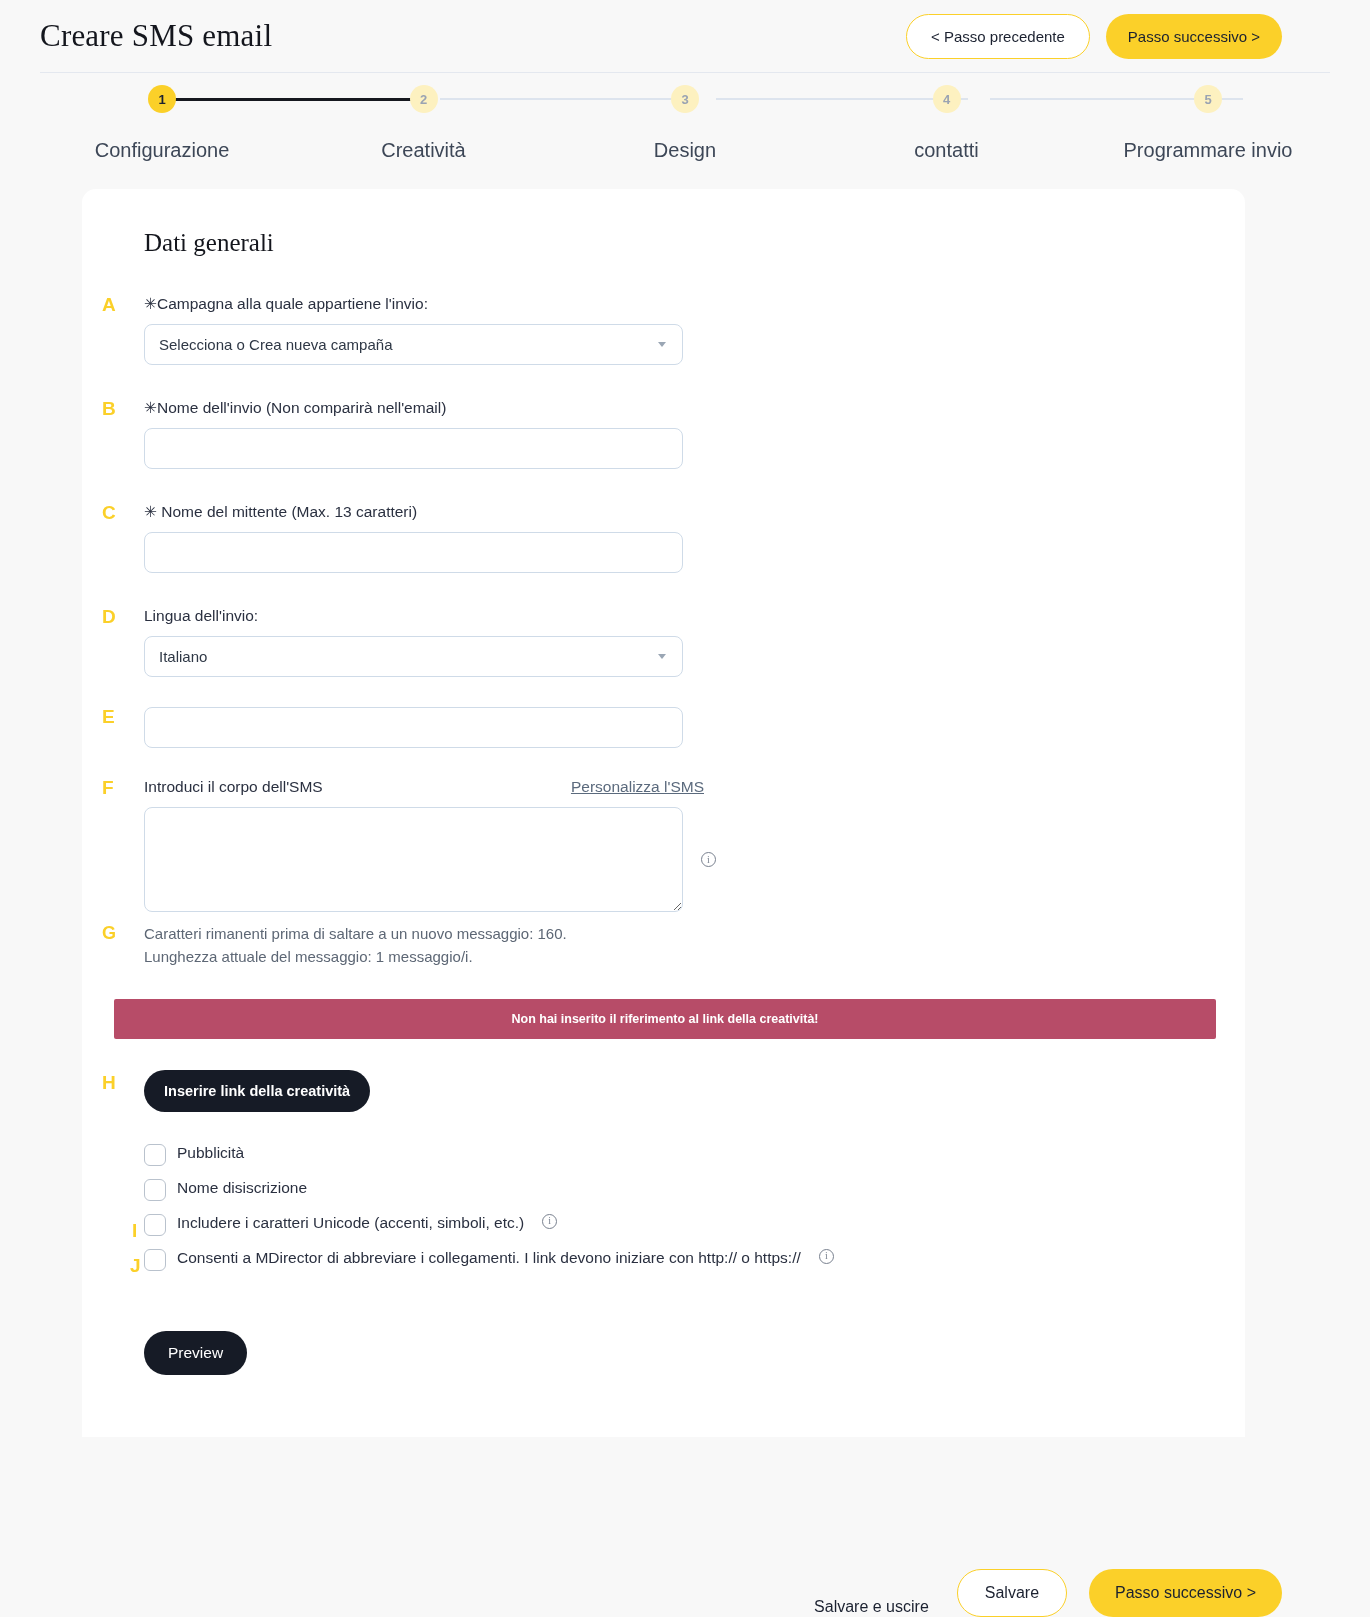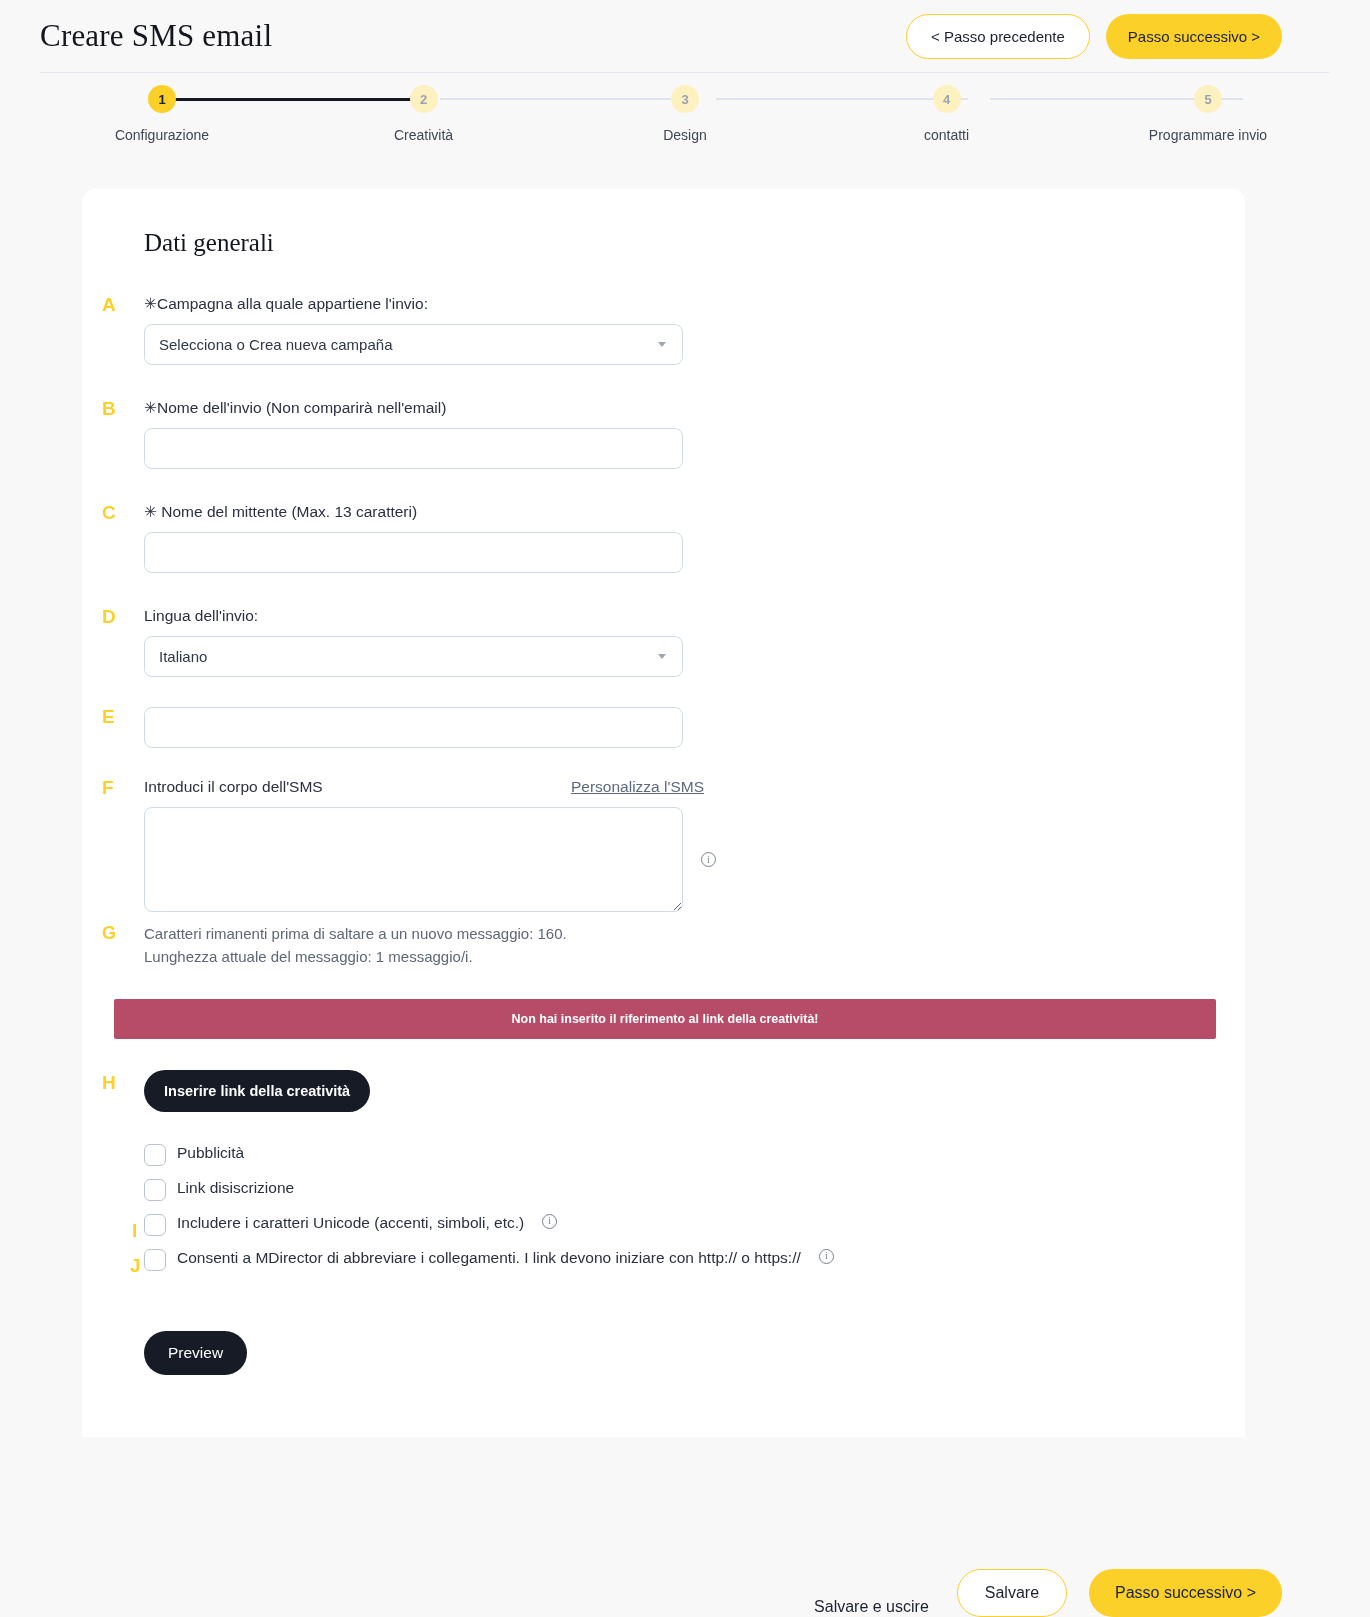--- a/index.html
+++ b/index.html
@@ -87,22 +87,22 @@
     color: #9aa3b2;
     display: flex; align-items: center; justify-content: center;
     font-size: 13px;
     font-weight: 700;
   }
   .step.active .step-circle {
     background: #fbd029;
     color: #1b2130;
   }
   .step-label {
-    margin-top: 14px;
-    font-size: 14px;
+    margin-top: 26px;
+    font-size: 20px;
     color: #3d4757;
     white-space: nowrap;
   }
   .connector {
     position: absolute;
     top: 13px;
     height: 2px;
     background: #dde4ee;
     z-index: 1;
   }
@@ -398,21 +398,21 @@
     <button class="btn-dark">Inserire link della creatività</button>
   </div>
 
   <div class="checks">
     <div class="check-row">
       <span class="cbox"></span>
       <span class="check-label">Pubblicità</span>
     </div>
     <div class="check-row">
       <span class="cbox"></span>
-      <span class="check-label">Link disiscrizione</span>
+      <span class="check-label">Nome disiscrizione</span>
     </div>
     <div class="check-row">
       <span class="marker" style="left:-12px; top:7px;">I</span>
       <span class="cbox"></span>
       <span class="check-label">Includere i caratteri Unicode (accenti, simboli, etc.)</span>
       <span class="info-icon" style="margin-left:7px;">i</span>
     </div>
     <div class="check-row">
       <span class="marker" style="left:-14px; top:7px;">J</span>
       <span class="cbox"></span>

